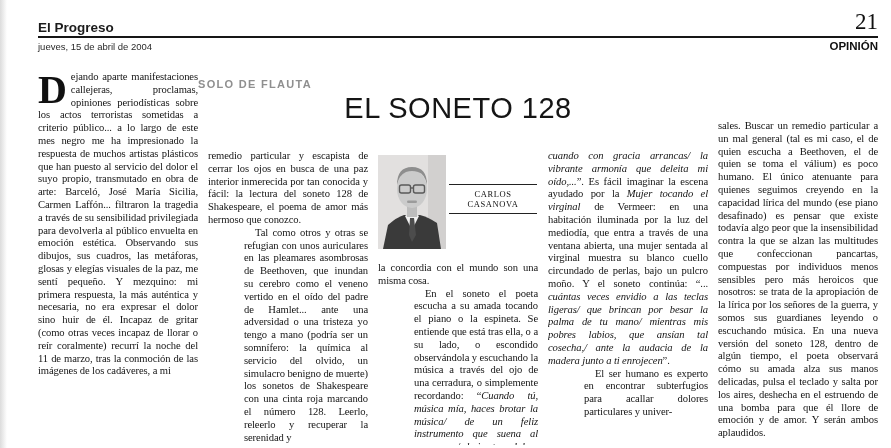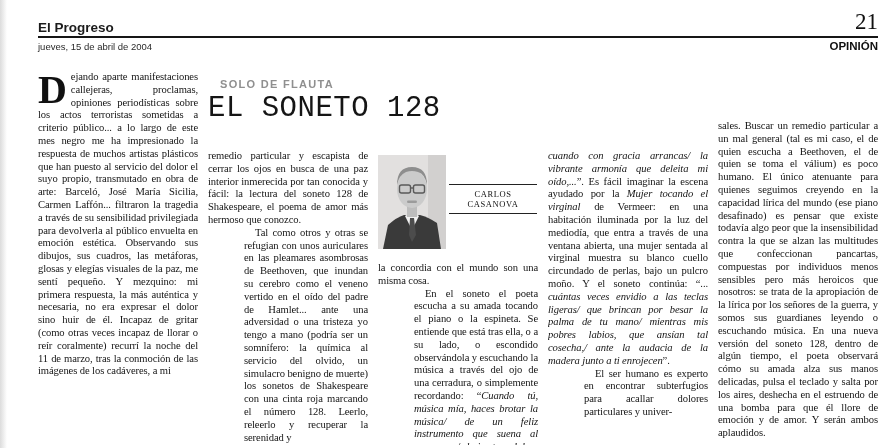--- a/index.html
+++ b/index.html
@@ -11,24 +11,24 @@
   .masthead{position:absolute;left:38px;top:20px;font-family:"Liberation Sans",sans-serif;
         font-size:13.5px;font-weight:600;color:#1b1b1b;text-align:center;}
   .pagenum{position:absolute;right:13px;top:9px;font-family:"Liberation Serif",serif;
         font-size:23px;color:#111;}
   .hrule{position:absolute;left:38px;top:36px;width:840px;height:2px;background:#161616;}
   .dateline{position:absolute;left:38px;top:41px;font-family:"Liberation Sans",sans-serif;
         font-size:9.5px;color:#2a2a2a;}
   .section{position:absolute;right:13px;top:40px;font-family:"Liberation Sans",sans-serif;
         font-size:11.5px;font-weight:700;color:#111;}
   
-  .kicker{position:absolute;left:220px;top:78px;font-family:"Liberation Sans",sans-serif;
+  .kicker{position:absolute;left:198px;top:78px;font-family:"Liberation Sans",sans-serif;
         font-size:11px;font-weight:700;letter-spacing:1.3px;color:#8f8f8f;}
-  .headline{position:absolute;left:208px;top:92px;width:500px;margin:0;
-        font-family:Liberation Mono, monospace;font-weight:400;font-size:29px;
+  .headline{position:absolute;left:208px;top:92px;width:500px;margin:0;text-align:center;
+        font-family:Liberation Sans, sans-serif;font-weight:400;font-size:29px;
         letter-spacing:.5px;color:#151515;}
   
   .col{position:absolute;width:160px;text-align:justify;font-size:10.6px;line-height:12.8px;
         letter-spacing:-0.1px;color:#141414;overflow:hidden;}
   .col p{margin:0;}
   .col p.ind{text-indent:11px;margin-left:36px;}
   #col1{left:38px;top:71px;height:372px;}
   #col2{left:208px;top:150px;height:295px;}
   #col3{left:378px;top:262px;height:183px;}
   #col4{left:548px;top:150px;height:295px;}

